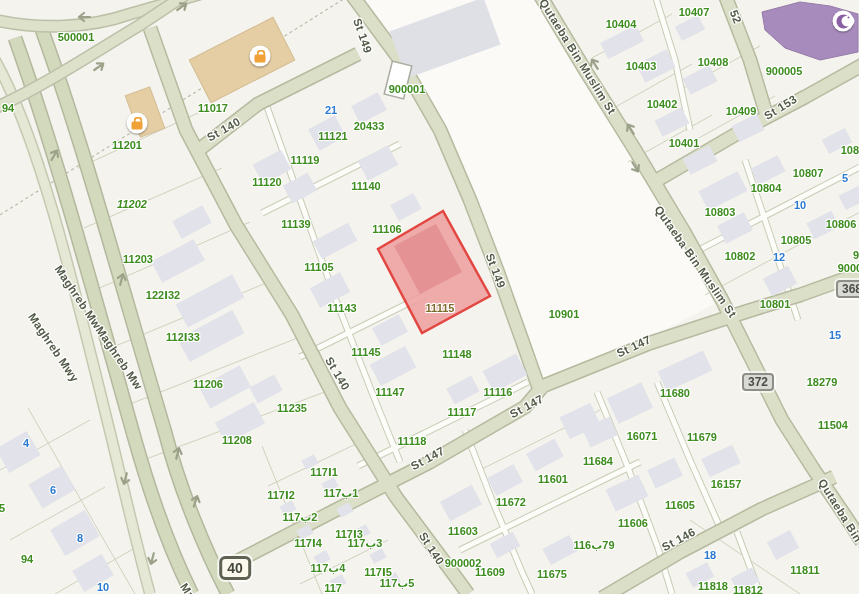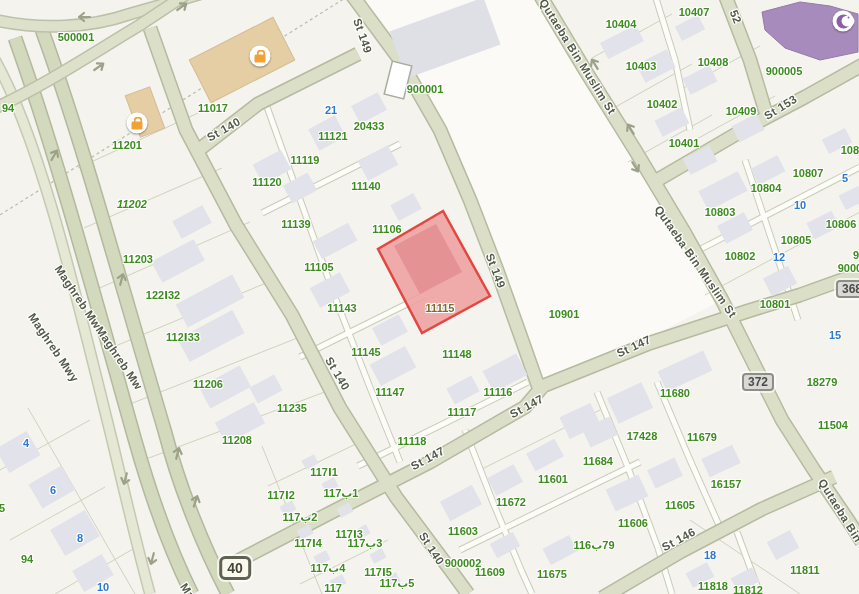--- a/index.html
+++ b/index.html
@@ -306,21 +306,21 @@
       <span class="lbl p" style="left: 387px; top: 229px;">11106</span>
       <span class="lbl p" style="left: 319px; top: 267px;">11105</span>
       <span class="lbl p" style="left: 342px; top: 308px;">11143</span>
       <span class="lbl p" style="left: 564px; top: 314px;">10901</span>
       <span class="lbl p" style="left: 366px; top: 352px;">11145</span>
       <span class="lbl p" style="left: 457px; top: 354px;">11148</span>
       <span class="lbl p" style="left: 390px; top: 392px;">11147</span>
       <span class="lbl p" style="left: 498px; top: 392px;">11116</span>
       <span class="lbl p" style="left: 462px; top: 412px;">11117</span>
       <span class="lbl p" style="left: 412px; top: 441px;">11118</span>
-      <span class="lbl p" style="left: 425px; top: 89px; text-align: center;">900001</span>
+      <span class="lbl p" style="left: 407px; top: 89px; text-align: center;">900001</span>
       <span class="lbl p" style="left: 463px; top: 563px;">900002</span>
       <span class="lbl p" style="left: 784px; top: 71px;">900005</span>
       <span class="lbl p" style="left: 621px; top: 24px;">10404</span>
       <span class="lbl p" style="left: 682px; top: 12px; margin-left: 12px;">10407</span>
       <span class="lbl p" style="left: 641px; top: 66px;">10403</span>
       <span class="lbl p" style="left: 713px; top: 62px;">10408</span>
       <span class="lbl p" style="left: 662px; top: 104px;">10402</span>
       <span class="lbl p" style="left: 741px; top: 111px;">10409</span>
       <span class="lbl p" style="left: 684px; top: 143px;">10401</span>
       <span class="lbl p" style="left: 766px; top: 188px;">10804</span>
@@ -329,21 +329,21 @@
       <span class="lbl p" style="left: 841px; top: 224px;">10806</span>
       <span class="lbl p" style="left: 796px; top: 240px;">10805</span>
       <span class="lbl p" style="left: 740px; top: 256px;">10802</span>
       <span class="lbl p" style="left: 775px; top: 304px;">10801</span>
       <span class="lbl p" style="left: 856px; top: 150px;">10808</span>
       <span class="lbl p" style="left: 856px; top: 255px;">9</span>
       <span class="lbl p" style="left: 853px; top: 268px;">90000</span>
       <span class="lbl p" style="left: 822px; top: 382px;">18279</span>
       <span class="lbl p" style="left: 833px; top: 425px;">11504</span>
       <span class="lbl p" style="left: 675px; top: 393px;">11680</span>
-      <span class="lbl p" style="left: 642px; top: 436px;">17428</span>
+      <span class="lbl p" style="left: 642px; top: 436px;">16071</span>
       <span class="lbl p" style="left: 702px; top: 437px;">11679</span>
       <span class="lbl p" style="left: 598px; top: 461px;">11684</span>
       <span class="lbl p" style="left: 553px; top: 479px;">11601</span>
       <span class="lbl p" style="left: 511px; top: 502px;">11672</span>
       <span class="lbl p" style="left: 680px; top: 505px;">11605</span>
       <span class="lbl p" style="left: 633px; top: 523px;">11606</span>
       <span class="lbl p" style="left: 463px; top: 531px;">11603</span>
       <span class="lbl p" style="left: 594px; top: 545px;">116‎ب‎79</span>
       <span class="lbl p" style="left: 490px; top: 572px;">11609</span>
       <span class="lbl p" style="left: 552px; top: 574px;">11675</span>

